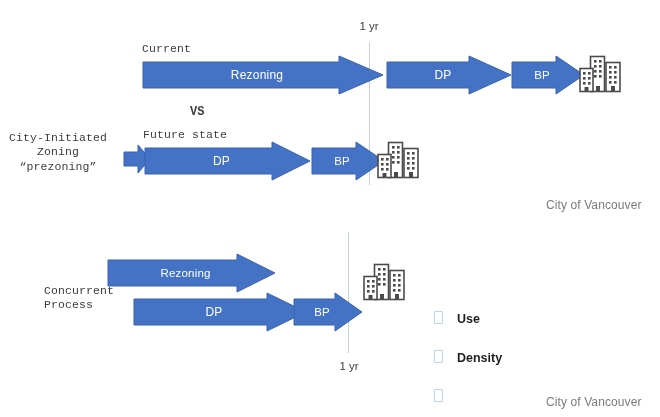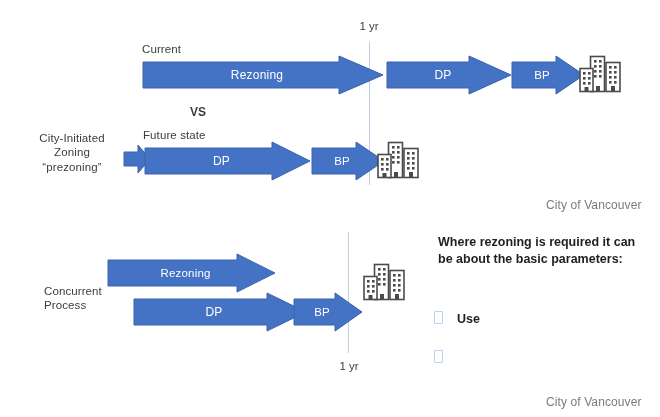--- a/index.html
+++ b/index.html
@@ -21,20 +21,21 @@
   }
   .abs { position: absolute; }
 
   
   .lbl {
     font-size: 11.5px;
     color: #3d3d3d;
     line-height: 1.25;
     white-space: pre;
     letter-spacing: 0.1px;
+    font-family: Liberation Mono, monospace;
   }
   .lbl-center { text-align: center; }
   .lbl-bold { font-weight: bold; }
 
   .yr-label {
     font-size: 11.5px;
     color: #3d3d3d;
     text-align: center;
     width: 40px;
   }
@@ -169,21 +170,21 @@
           <rect x="10" y="28" width="2.6" height="2.6"></rect>
         <rect x="6.5" y="33" width="4" height="4.5"></rect>
         <rect x="18" y="32" width="4" height="5.5"></rect>
         <rect x="33" y="32" width="4" height="5.5"></rect>
       </g>
     </svg>
   </div>
 
   <div class="abs lbl lbl-bold" style="left:190px; top:105px; font-size:12px;">VS</div>
 
-  <div class="abs lbl lbl-center" style="left:18px; top:131px; width:108px;">City-Initiated
+  <div class="abs lbl lbl-center" style="left:4px; top:131px; width:108px;">City-Initiated
 Zoning
 “prezoning”</div>
 
   <div class="abs arrow-wrap" style="left:112px; top:143px; width:26px; height:32px;">
     <svg width="26" height="32" viewBox="0 0 26 32">
       <polygon points="0,9 14,9 14,2 26,16 14,30 14,23 0,23" fill="#4472C4" stroke="#3b63ad" stroke-width="1"></polygon>
     </svg>
   </div>
 
   <div class="abs lbl" style="left:143px; top:128px;">Future state</div>
@@ -299,29 +300,32 @@
           <rect x="10" y="28" width="2.6" height="2.6"></rect>
         <rect x="6.5" y="33" width="4" height="4.5"></rect>
         <rect x="18" y="32" width="4" height="5.5"></rect>
         <rect x="33" y="32" width="4" height="5.5"></rect>
       </g>
     </svg>
   </div>
 
   <div class="abs yr-label" style="left:329px; top:360px;">1 yr</div>
 
-  <div class="abs callout-head" style="left:438px; top:234px;">Where rezoning is required it can be about the basic parameters:</div>
 
   <div class="abs bullets" style="left:434px; top:288px;">
 
     <div class="bullet-row">
       <span class="bullet-box"></span>
       <span class="bullet-label">Use</span>
     </div>
 
+    <div class="bullet-row">
+      <span class="bullet-box"></span>
+      <span class="bullet-label">Density</span>
+    </div>
 
     <div class="bullet-row">
       <span class="bullet-box"></span>
     </div>
   </div>
 
   <div class="abs footer" style="left:546px; top:395px;">City of Vancouver</div>
 
 </div>
 

